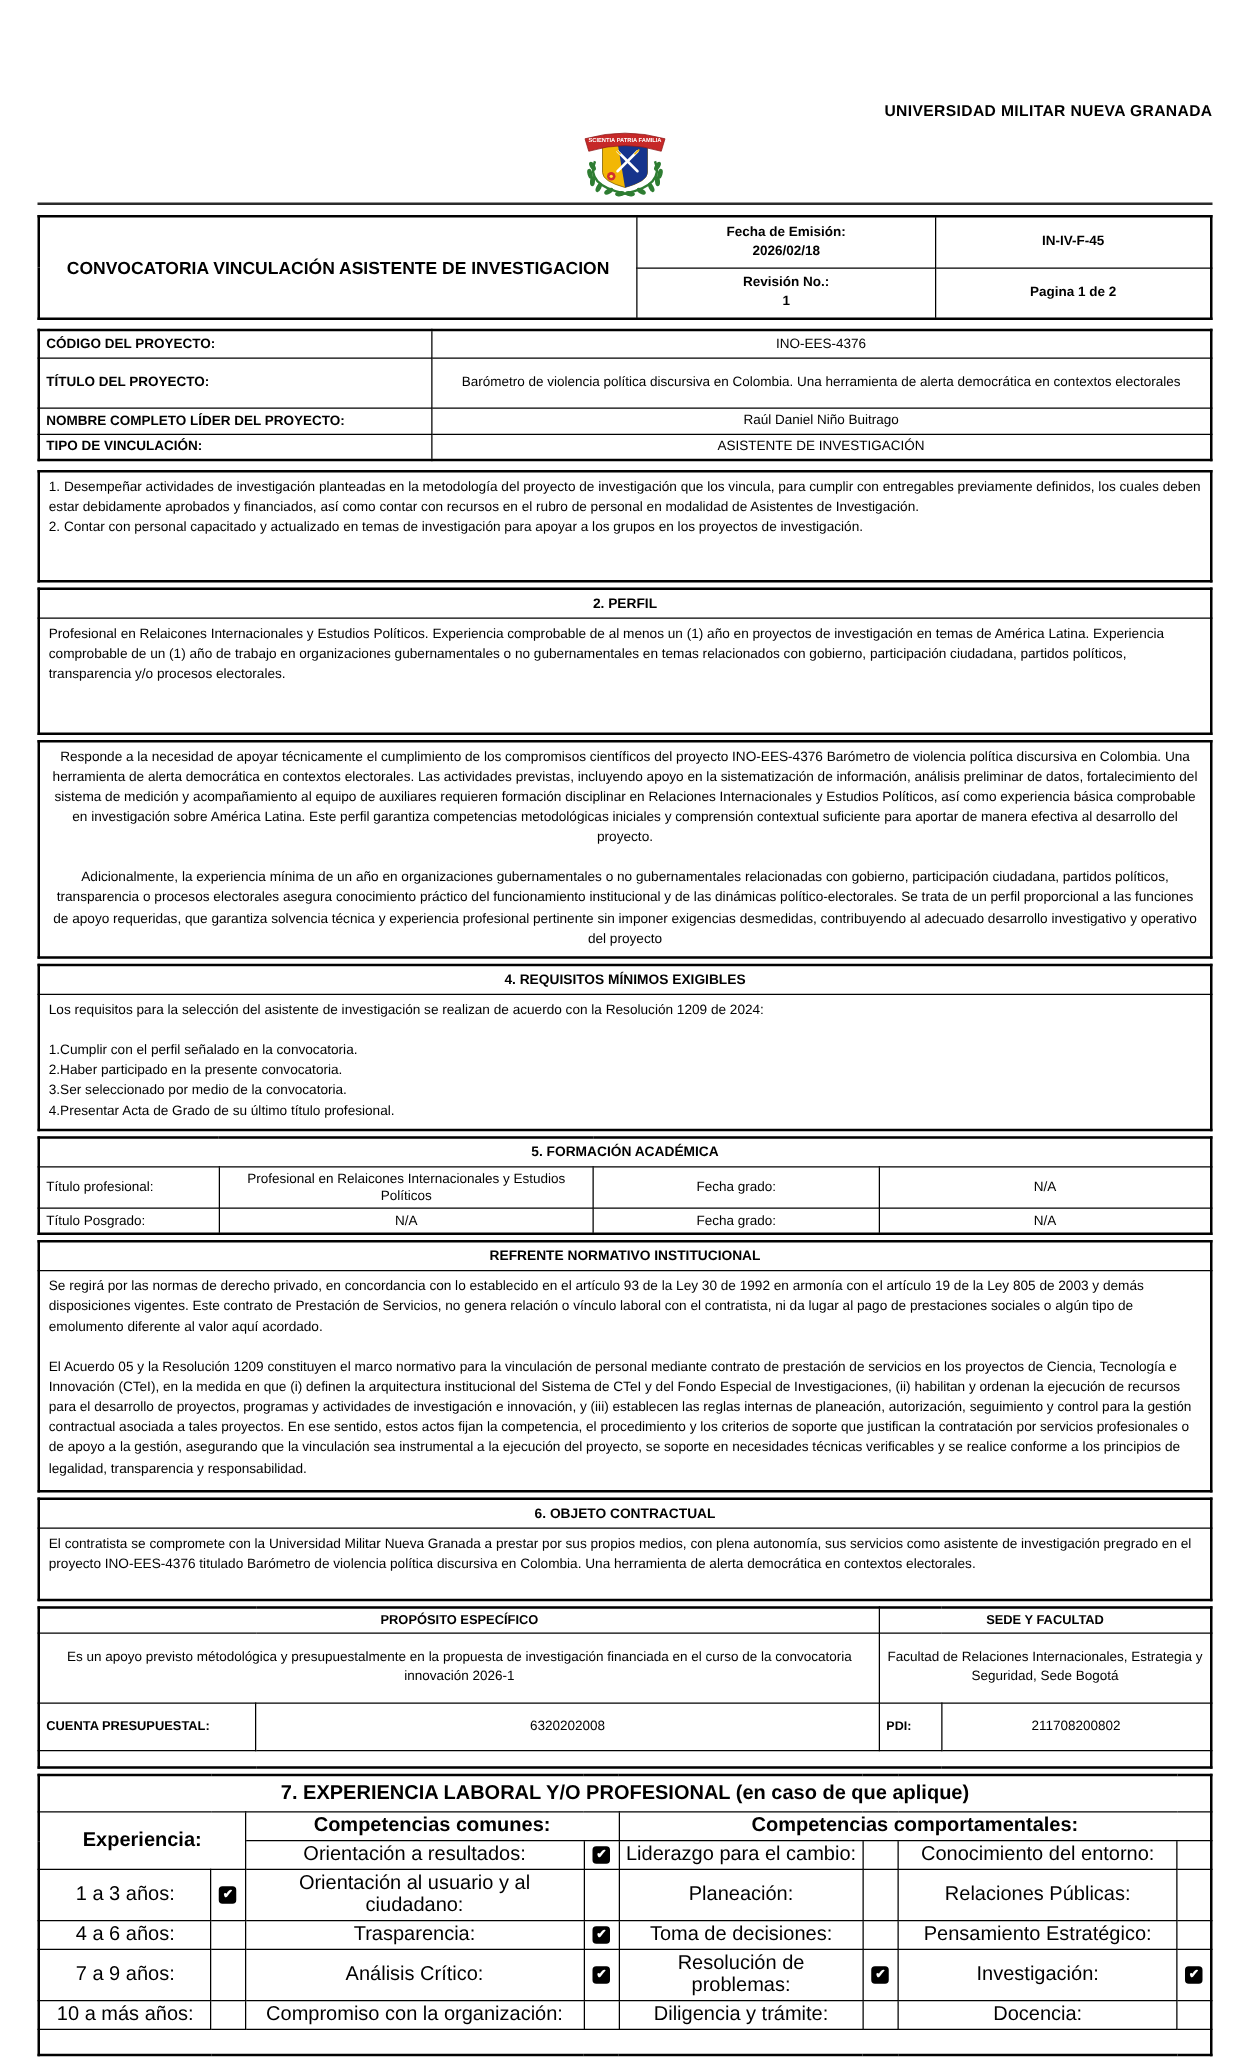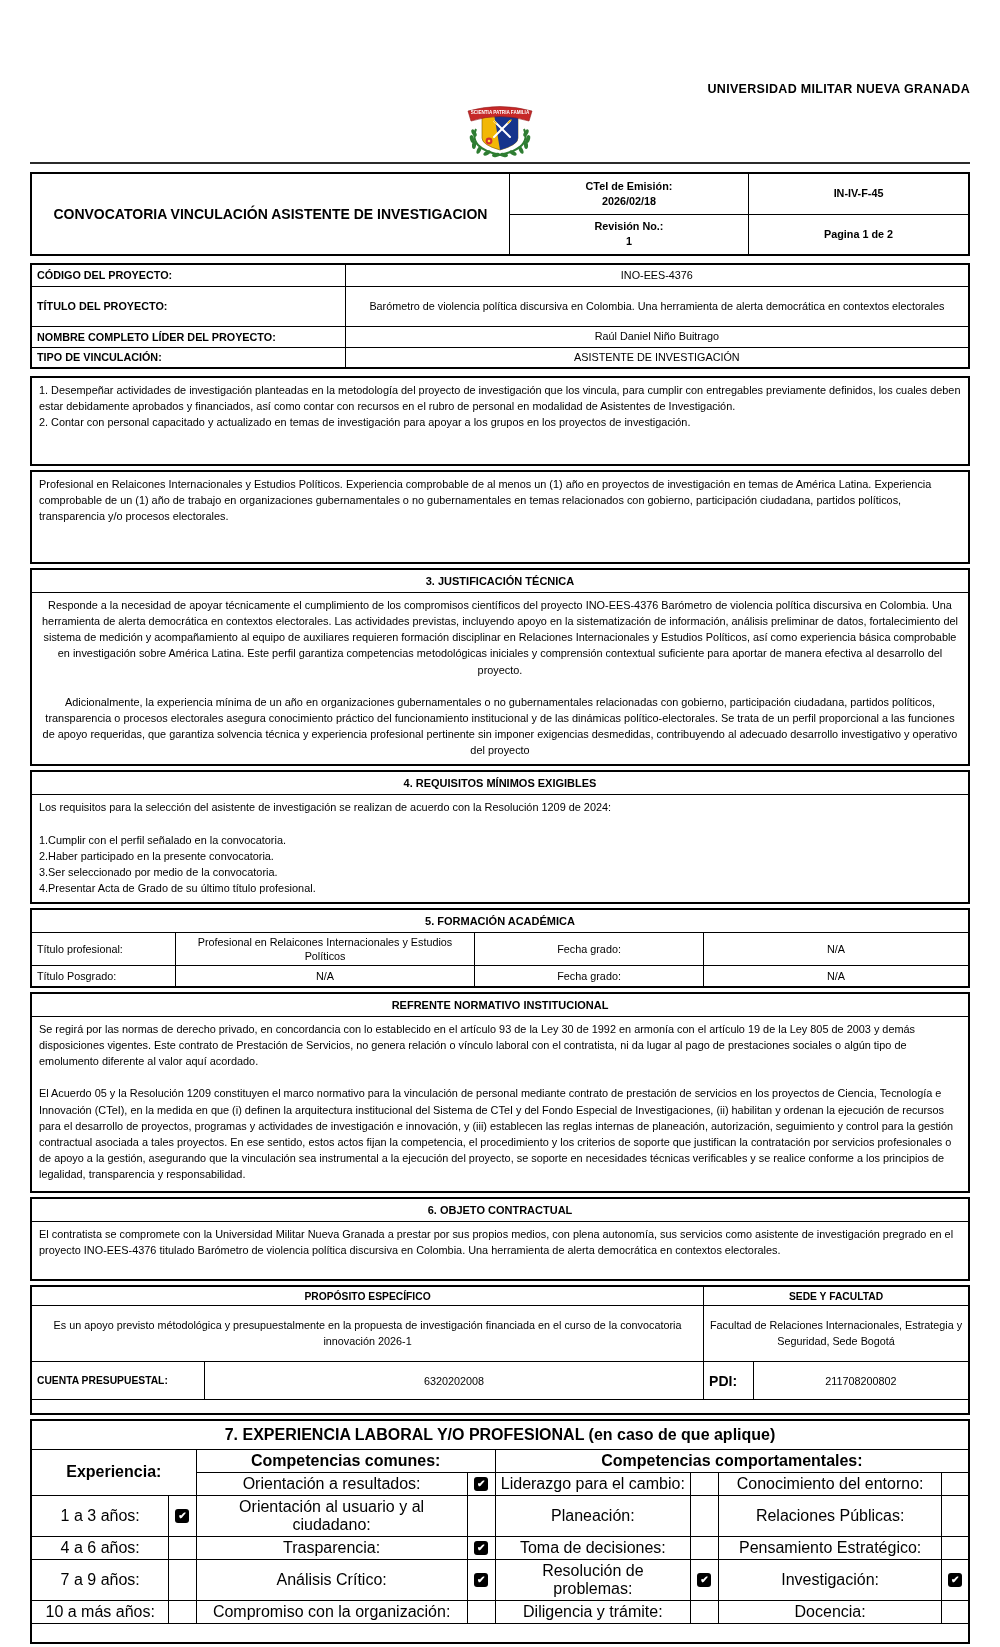--- a/index.html
+++ b/index.html
@@ -88,21 +88,21 @@
 
   <table class="tbl">
     <colgroup>
         <col style="width:51%">
         <col style="width:25.5%">
         <col style="width:23.5%">
       </colgroup>
     <tbody>
         <tr>
       <td rowspan="2" class="main-title">CONVOCATORIA VINCULACIÓN ASISTENTE DE INVESTIGACION</td>
-      <td class="meta-cell"><span>CTeI de Emisión:</span><br><span>2026/02/18</span></td>
+      <td class="meta-cell"><span>Fecha de Emisión:</span><br><span>2026/02/18</span></td>
       <td class="meta-cell">IN-IV-F-45</td>
     </tr>
     <tr>
       <td class="meta-cell"><span>Revisión No.:</span><br><span>1</span></td>
       <td class="meta-cell">Pagina 1 de 2</td>
     </tr>
   </tbody>
     </table>
 
   <div class="gap6"></div>
@@ -140,33 +140,33 @@
           <td class="body-cell" style="height:88px">1. Desempeñar actividades de investigación planteadas en la metodología del proyecto de investigación que los vincula, para cumplir con entregables previamente definidos, los cuales deben estar debidamente aprobados y financiados, así como contar con recursos en el rubro de personal en modalidad de Asistentes de Investigación.
 2. Contar con personal capacitado y actualizado en temas de investigación para apoyar a los grupos en los proyectos de investigación.</td>
         </tr>
   </tbody>
     </table>
 
   <div class="gap3"></div>
 
   <table class="tbl">
     <tbody>
+        <tr>
+          <td class="sec-header">2. PERFIL</td>
+        </tr>
     <tr>
           <td class="body-cell" style="height:92px">Profesional en Relaicones Internacionales y Estudios Políticos. Experiencia comprobable de al menos un (1) año en proyectos de investigación en temas de América Latina. Experiencia comprobable de un (1) año de trabajo en organizaciones gubernamentales o no gubernamentales en temas relacionados con gobierno, participación ciudadana, partidos políticos, transparencia y/o procesos electorales.</td>
         </tr>
   </tbody>
     </table>
 
   <div class="gap3"></div>
 
   <table class="tbl">
     <tbody>
-        <tr>
-          <td class="sec-header">3. JUSTIFICACIÓN TÉCNICA</td>
-        </tr>
     <tr>
           <td class="body-cell center" style="height:160px">Responde a la necesidad de apoyar técnicamente el cumplimiento de los compromisos científicos del proyecto INO-EES-4376 Barómetro de violencia política discursiva en Colombia. Una herramienta de alerta democrática en contextos electorales. Las actividades previstas, incluyendo apoyo en la sistematización de información, análisis preliminar de datos, fortalecimiento del sistema de medición y acompañamiento al equipo de auxiliares requieren formación disciplinar en Relaciones Internacionales y Estudios Políticos, así como experiencia básica comprobable en investigación sobre América Latina. Este perfil garantiza competencias metodológicas iniciales y comprensión contextual suficiente para aportar de manera efectiva al desarrollo del proyecto.
 
 Adicionalmente, la experiencia mínima de un año en organizaciones gubernamentales o no gubernamentales relacionadas con gobierno, participación ciudadana, partidos políticos, transparencia o procesos electorales asegura conocimiento práctico del funcionamiento institucional y de las dinámicas político-electorales. Se trata de un perfil proporcional a las funciones de apoyo requeridas, que garantiza solvencia técnica y experiencia profesional pertinente sin imponer exigencias desmedidas, contribuyendo al adecuado desarrollo investigativo y operativo del proyecto</td>
         </tr>
   </tbody>
     </table>
 
   <div class="gap3"></div>
 
@@ -256,21 +256,21 @@
       <td colspan="2" class="center bold" style="font-size:10.3px">PROPÓSITO ESPECÍFICO</td>
       <td colspan="2" class="center bold" style="font-size:10.3px">SEDE Y FACULTAD</td>
     </tr>
     <tr style="height:56px">
       <td colspan="2" class="center" style="line-height:1.45; padding:4px 14px">Es un apoyo previsto métodológica y presupuestalmente en la propuesta de investigación financiada en el curso de la convocatoria innovación 2026-1</td>
       <td colspan="2" class="center" style="line-height:1.45">Facultad de Relaciones Internacionales, Estrategia y Seguridad, Sede Bogotá</td>
     </tr>
     <tr style="height:38px">
       <td class="bold" style="font-size:10.3px">CUENTA PRESUPUESTAL:</td>
       <td class="center">6320202008</td>
-      <td class="bold" style="font-size:14px">PDI:</td>
+      <td class="bold" style="font-size:10px">PDI:</td>
       <td class="center">211708200802</td>
     </tr>
     <tr style="height:14px">
           <td colspan="4"></td>
         </tr>
   </tbody>
     </table>
 
   <div class="gap3"></div>
 

